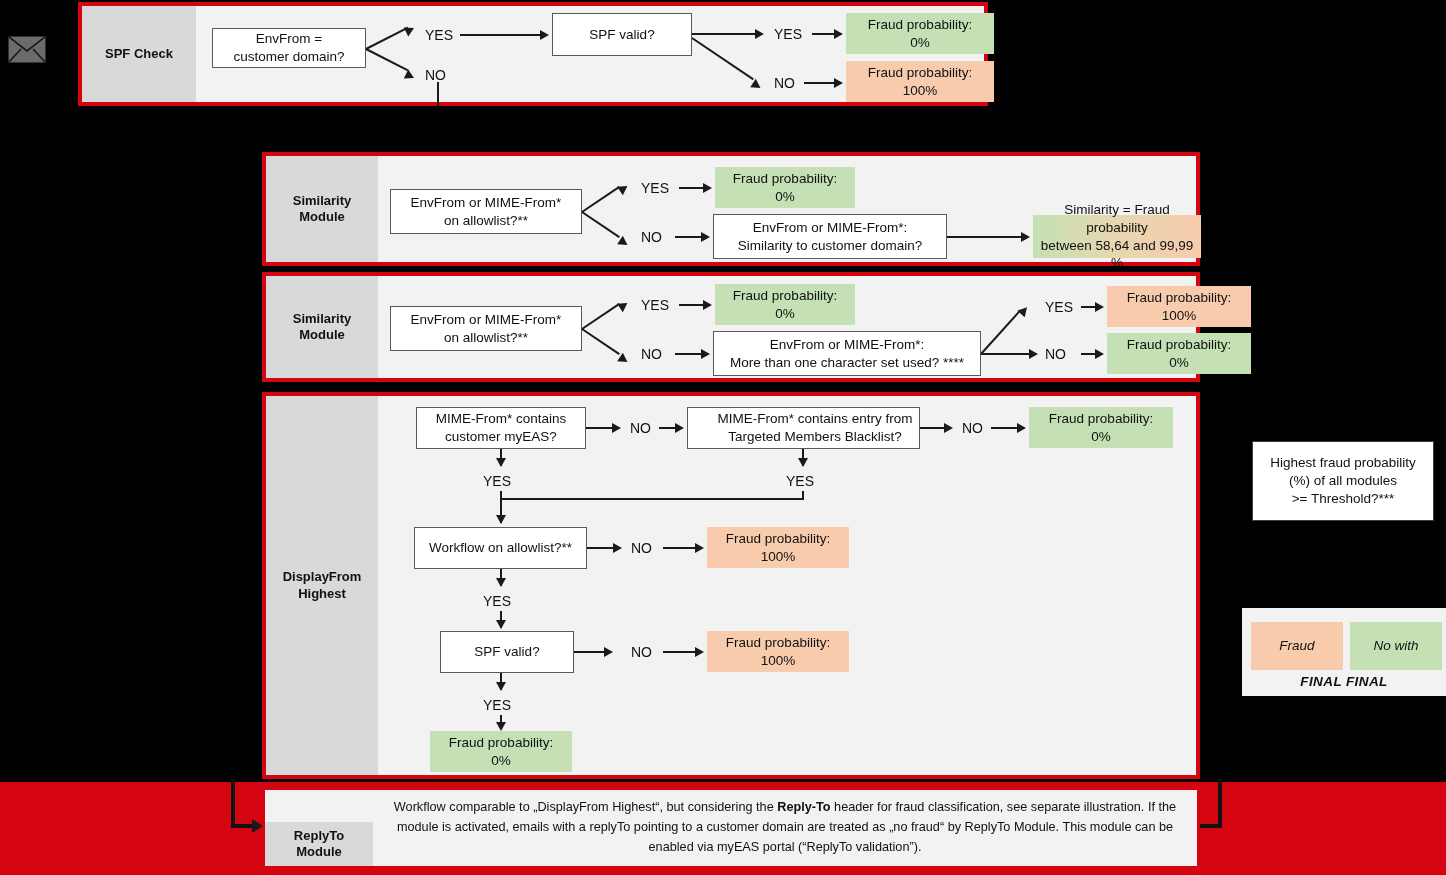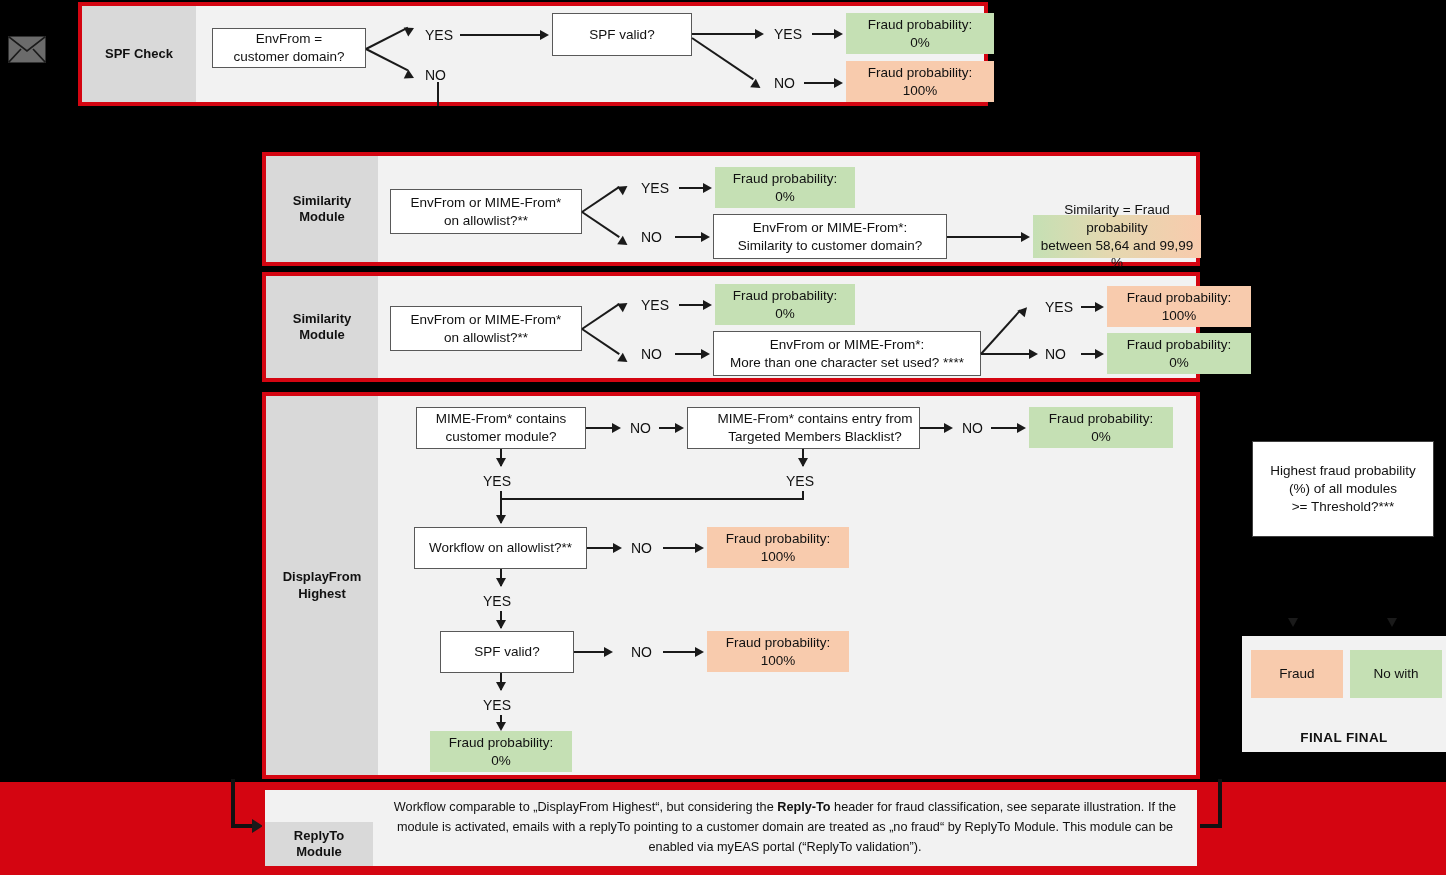--- a/index.html
+++ b/index.html
@@ -33,24 +33,24 @@
   .diag{position:absolute;transform-origin:0 50%;height:2px;background:#1a1a1a;}
   .diagHead{position:absolute;width:0;height:0;border-left:9px solid #1a1a1a;
             border-top:5.5px solid transparent;border-bottom:5.5px solid transparent;transform-origin:0 50%;}
   
   #bottom-band{position:absolute;left:0;top:782px;width:1446px;height:93px;background:#d40511;}
   #replyto-module{position:absolute;left:262px;top:787px;width:938px;height:82px;background:#d40511;}
   #replyto-inner{position:absolute;inset:3px;display:flex;background:#f2f2f2;}
   #replyto-text{flex:1;display:flex;align-items:center;justify-content:center;text-align:center;
                 font-size:12.7px;line-height:1.55;padding:4px 10px;box-sizing:border-box;}
   
-  #threshold-box{position:absolute;left:1252px;top:441px;width:182px;height:96px;background:#fff;
+  #threshold-box{position:absolute;left:1252px;top:441px;width:182px;height:80px;background:#fff;
      border:1.5px solid #3f3f3f;display:flex;align-items:center;justify-content:center;
      text-align:center;font-size:13.5px;line-height:1.35;box-sizing:border-box;}
-  #final-result{position:absolute;left:1242px;top:636px;width:204px;height:116px;background:#f2f2f2;}
+  #final-result{position:absolute;left:1242px;top:608px;width:204px;height:88px;background:#f2f2f2;font-style:italic;}
   #final-caption{position:absolute;left:0;bottom:7px;width:100%;text-align:center;
      font-weight:bold;font-size:13.5px;letter-spacing:.4px;}
   
   #envelope{position:absolute;left:8px;top:36px;width:38px;height:27px;}
 </style>
 </head>
 <body>
 
 <div id="envelope">
   <svg width="38" height="27" viewBox="0 0 38 27">
@@ -178,21 +178,21 @@
   </div>
 </div>
 
 <div class="module" id="m4" style="left:262px;top:392px;width:938px;height:387px;">
   <div class="module-inner">
     <div class="mod-label" style="width:112px;white-space:pre-line;"><span>DisplayFrom
 Highest</span></div>
     <div class="mod-body">
 
       <div class="node" style="left:38px;top:11px;width:170px;height:42px;white-space:pre-line;">MIME-From* contains
-customer module?</div>
+customer myEAS?</div>
       <div class="ln hl" style="left:208px;top:31px;width:26px;"></div>
       <div class="arrR" style="left:234px;top:26.5px;"></div>
       <div class="lbl" style="left:252px;top:25px;">NO</div>
       <div class="ln hl" style="left:281px;top:31px;width:16px;"></div>
       <div class="arrR" style="left:297px;top:26.5px;"></div>
       <div class="node" style="left:309px;top:11px;width:233px;height:42px;white-space:pre-line;padding-left:27px;">MIME-From* contains entry from
 Targeted Members Blacklist?</div>
       <div class="ln hl" style="left:542px;top:31px;width:24px;"></div>
       <div class="arrR" style="left:566px;top:26.5px;"></div>
       <div class="lbl" style="left:584px;top:25px;">NO</div>

